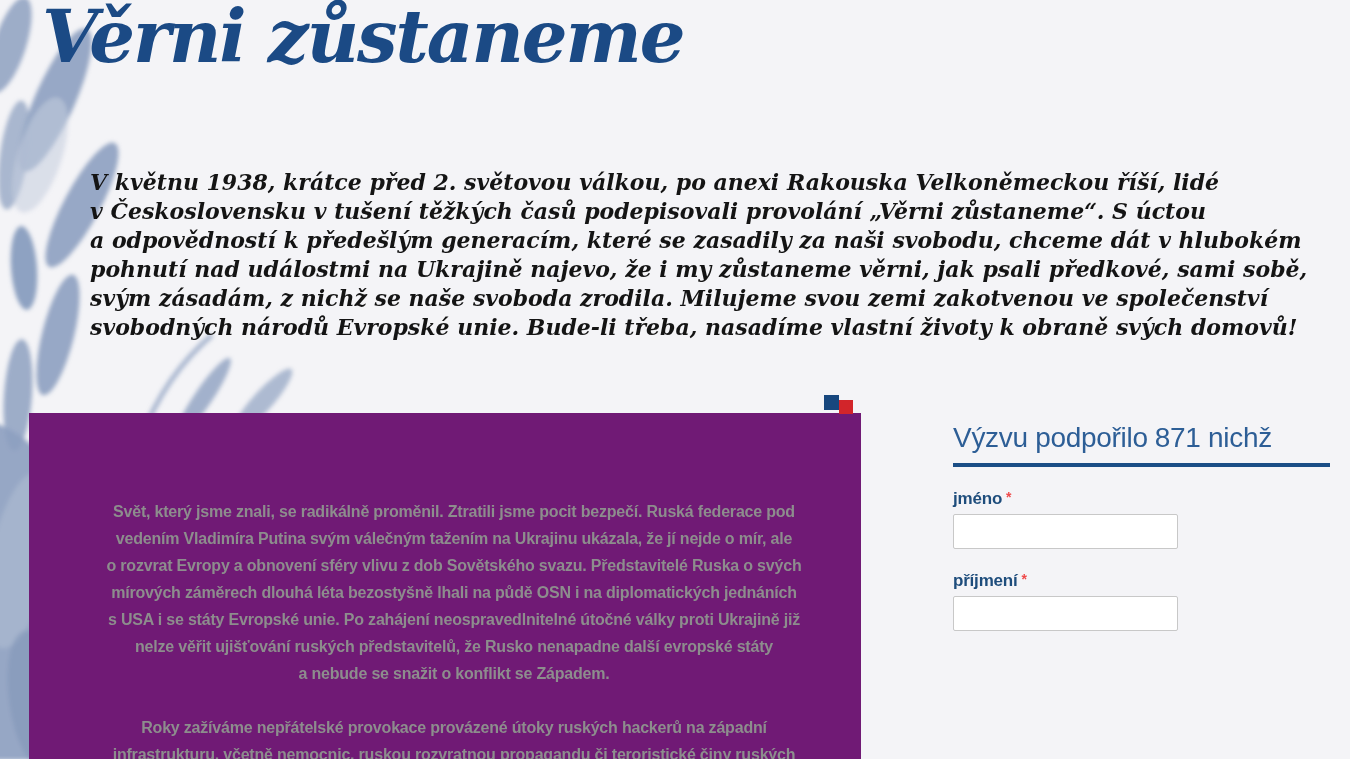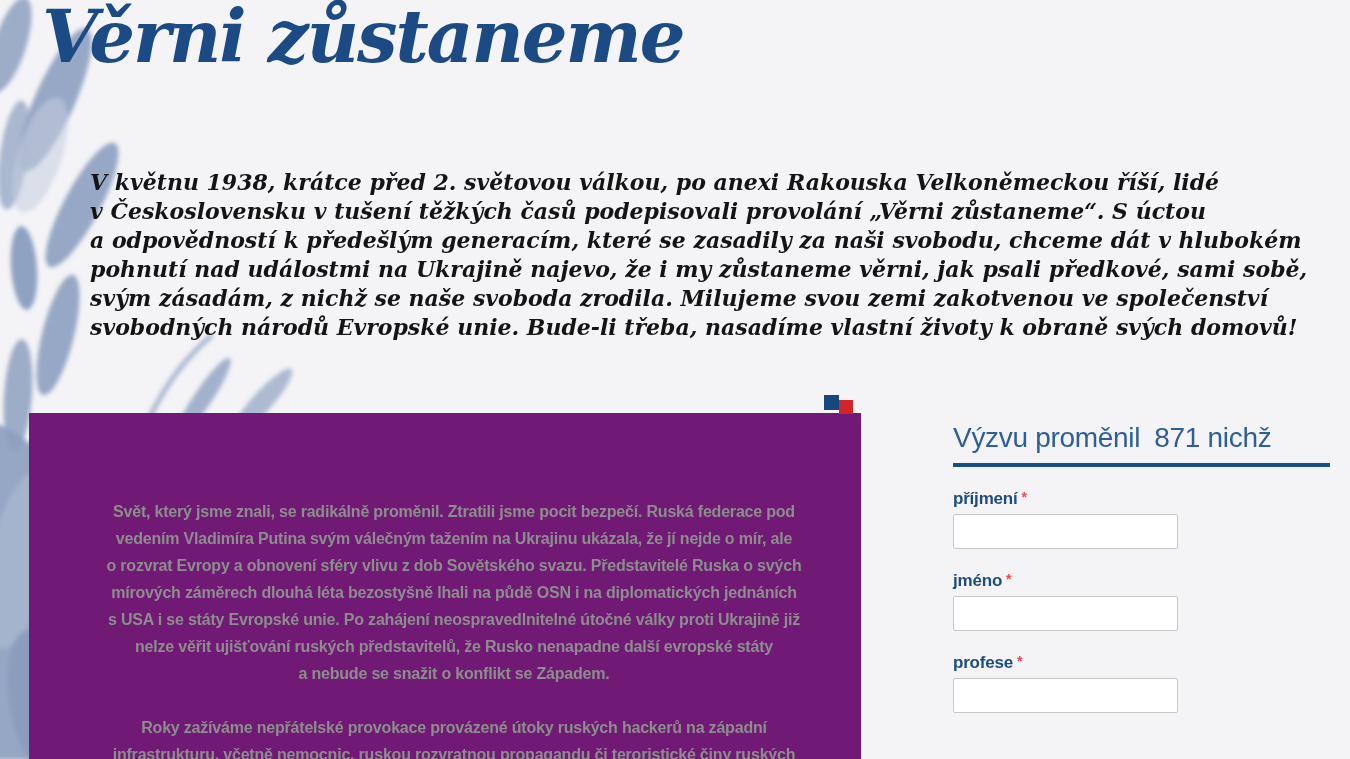--- a/index.html
+++ b/index.html
@@ -45,21 +45,21 @@
     font-weight:bold; color:#8d8d8d;
   }
   .card p + p { margin-top:27px; }
 
   
   .form-col { position:absolute; left:953px; top:421px; width:377px; z-index:2; }
   .supporters-heading {
     font-size:28px; line-height:33px; font-weight:normal;
     letter-spacing:-0.3px; color:#2d5e96; white-space:nowrap;
   }
-  .supporters-heading .count { margin-left:14px; }
+  .supporters-heading .count { margin-left:7px; }
   .rule { margin-top:9px; width:377px; height:4px; background:#1b4e86; }
   .field-group { margin-top:22px; }
   .field-group:first-of-type { margin-top:30px; }
   .field-group label {
     display:block; font-size:17px; font-weight:bold; color:#1e4d7c; letter-spacing:-0.2px;
   }
   .req { color:#ef4a4a; font-size:14px; margin-left:4px; vertical-align:2px; }
   .field-group input {
     display:block; margin-top:5px; width:225px; height:35px;
     border:1px solid #c8c8c8; border-radius:2px; background:#ffffff;
@@ -102,33 +102,29 @@
     <span class="b"></span>
     <span class="r"></span>
   </div>
 
   <section class="card">
     <p>Svět, který jsme znali, se radikálně proměnil. Ztratili jsme pocit bezpečí. Ruská federace pod vedením Vladimíra Putina svým válečným tažením na Ukrajinu ukázala, že jí nejde o&nbsp;mír, ale o&nbsp;rozvrat Evropy a&nbsp;obnovení sféry vlivu z&nbsp;dob Sovětského svazu. Představitelé Ruska o&nbsp;svých mírových záměrech dlouhá léta bezostyšně lhali na půdě OSN i&nbsp;na diplomatických jednáních s&nbsp;USA i&nbsp;se státy Evropské unie. Po zahájení neospravedlnitelné útočné války proti Ukrajině již nelze věřit ujišťování ruských představitelů, že Rusko nenapadne další evropské státy a&nbsp;nebude se snažit o&nbsp;konflikt se Západem.</p>
     <p>Roky zažíváme nepřátelské provokace provázené útoky ruských hackerů na západní infrastrukturu, včetně nemocnic, ruskou rozvratnou propagandu či teroristické činy ruských tajných služeb, jakými jsou otravy nepohodlných oponentů, nebo dokonce výbuchy</p>
   </section>
 
   <aside class="form-col">
-    <h2 class="supporters-heading"><span>Výzvu proměnil</span><span class="count">871</span> <span>nichž</span></h2>
+    <h2 class="supporters-heading"><span>Výzvu podpořilo</span><span class="count">871</span> <span>nichž</span></h2>
     <div class="rule"></div>
-
-    <div class="field-group">
-      <label><span>příjmení</span><span class="req">*</span></label>
-      <input type="text" value="" style="">
-    </div>
 
     <div class="field-group">
       <label><span>jméno</span><span class="req">*</span></label>
       <input type="text" value="" style="">
     </div>
 
     <div class="field-group">
-      <label><span>profese</span><span class="req">*</span></label>
+      <label><span>příjmení</span><span class="req">*</span></label>
       <input type="text" value="" style="">
     </div>
+
 
   </aside>
 
 </div>
 
 </body></html>

